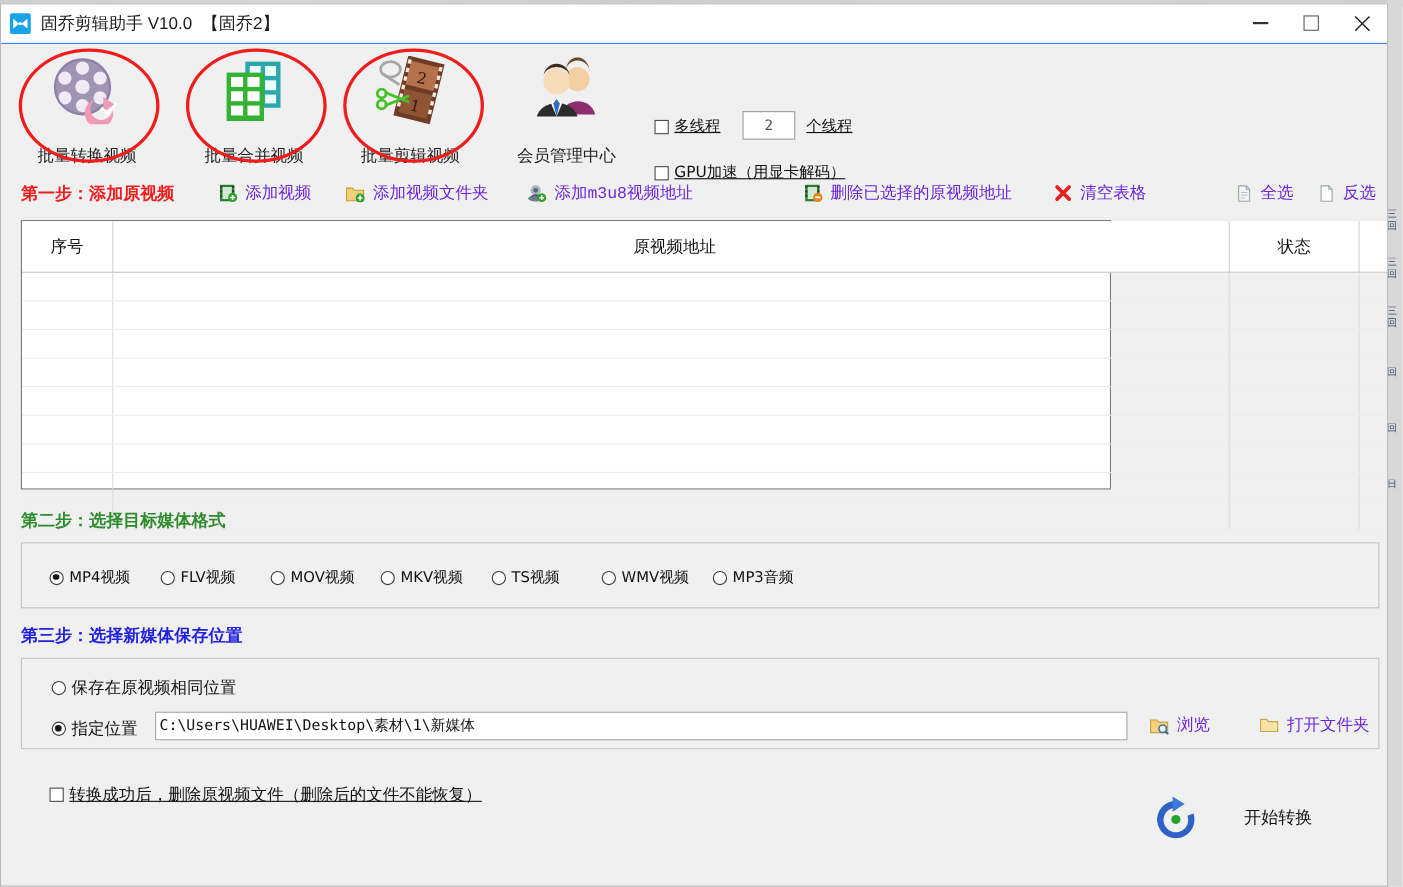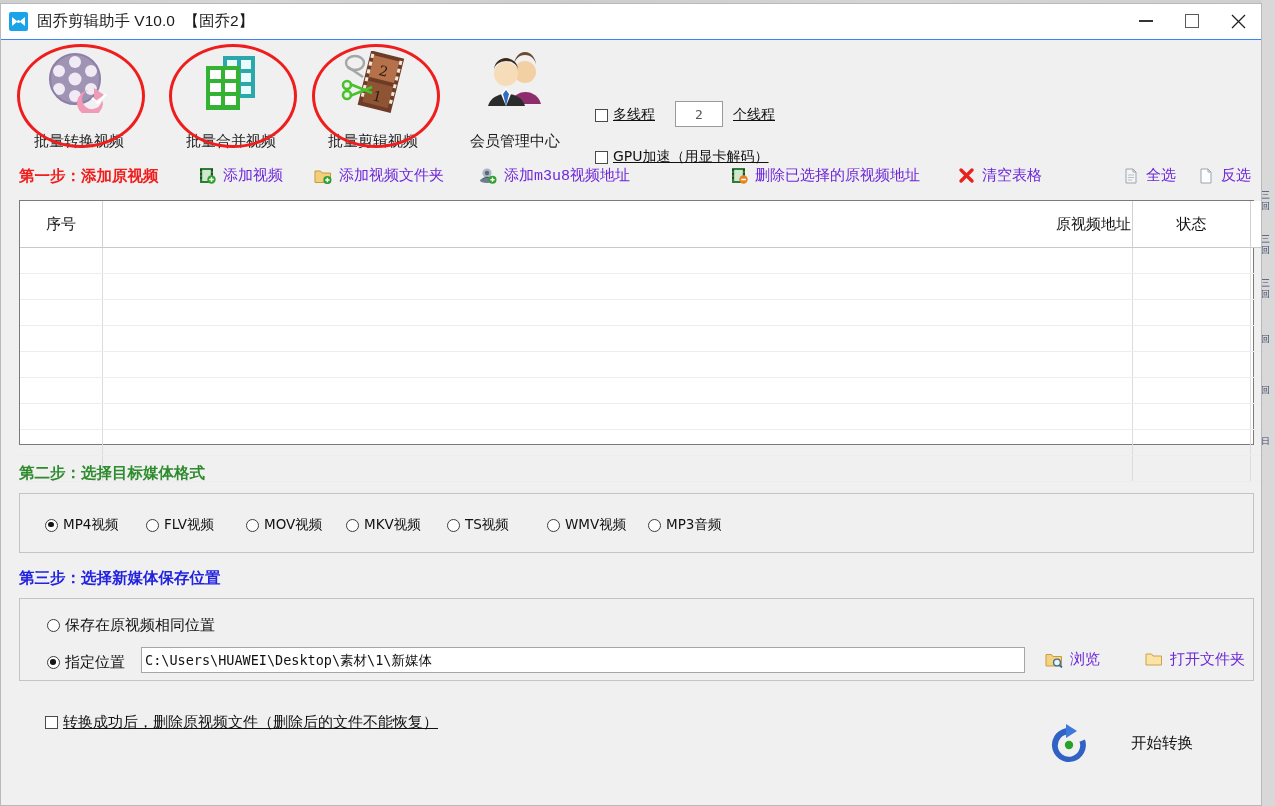--- a/index.html
+++ b/index.html
@@ -98,31 +98,31 @@
     font-family:Liberation Mono, monospace;
   }
   .act .gi{margin-right:7px;display:flex;align-items:center;flex:none;}
   .steplbl{
     position:absolute;top:7px;font-size:15.5px;font-weight:bold;white-space:nowrap;
     font-family:"Liberation Sans",sans-serif;
   }
 
   
   #grid{
-    position:absolute;left:18px;top:196px;width:1235px;height:245px;
+    position:absolute;left:18px;top:196px;width:991px;height:245px;
     border:1px solid #7a7a7a;background:#fff;box-sizing:border-box;
   }
   #grid table{border-collapse:collapse;width:100%;table-layout:fixed;}
   #grid th{
     height:44px;font-size:15px;font-weight:normal;color:#111;
     border-right:1px solid #d2d2d2;border-bottom:1px solid #c9c9c9;
     background:#fff;font-family:"Liberation Sans",sans-serif;
   }
   #grid th.c1{width:80px;}
-  #grid th.c2{width:1005px;text-align:right;padding-left:23px;}
+  #grid th.c2{width:1005px;text-align:center;padding-left:8px;}
   #grid th.c3{width:115px;}
   #grid th.c4{width:30px;border-right:none;}
   #grid td{
     height:23px;border-right:1px solid #dcdcdc;border-bottom:1px solid #ededed;
   }
   #grid td.last{border-right:none;}
 
   
   .panel{
     position:absolute;border:1px solid #c4c4c4;background:#f0f0f0;box-sizing:border-box;

